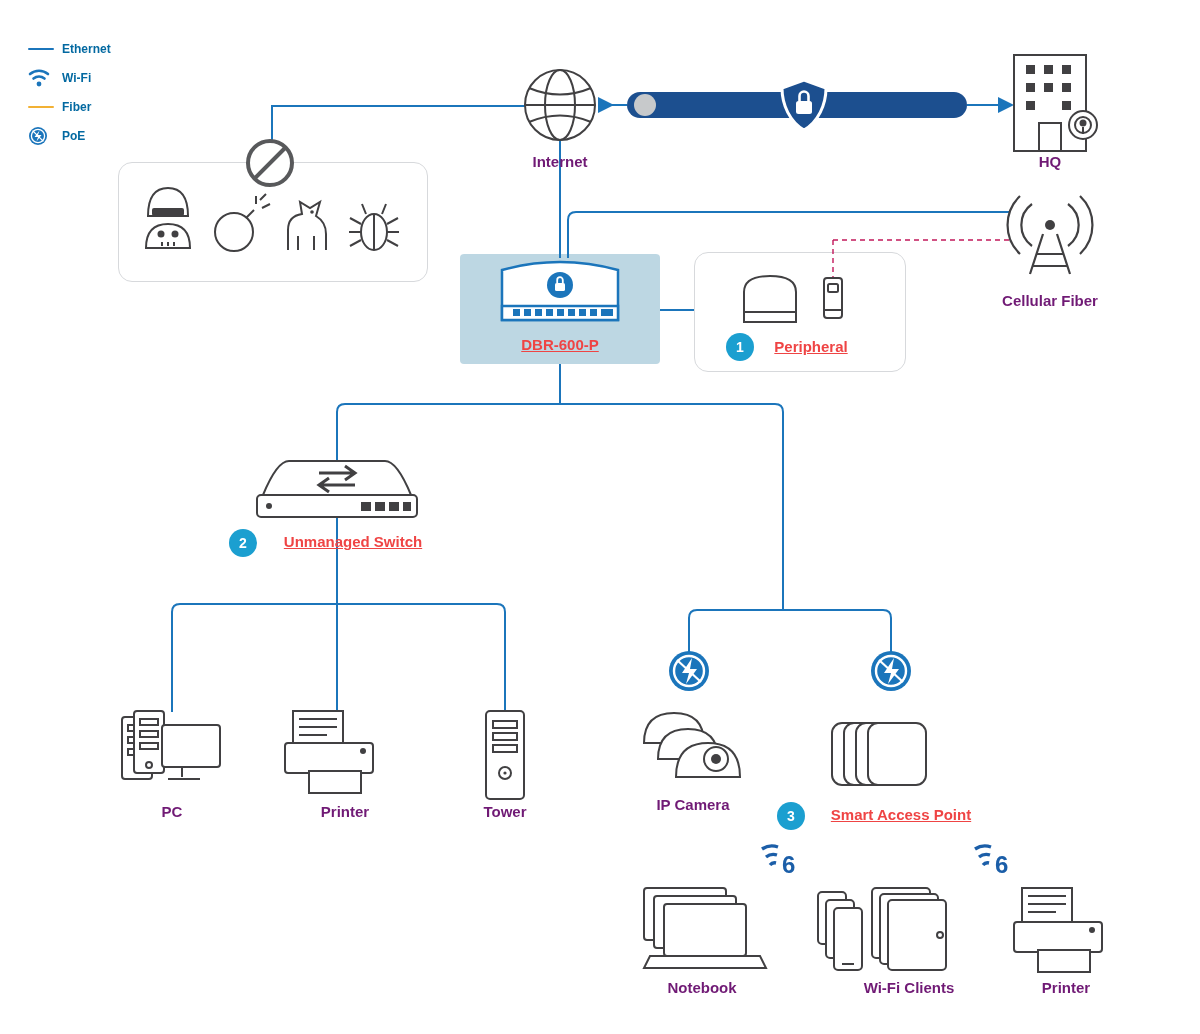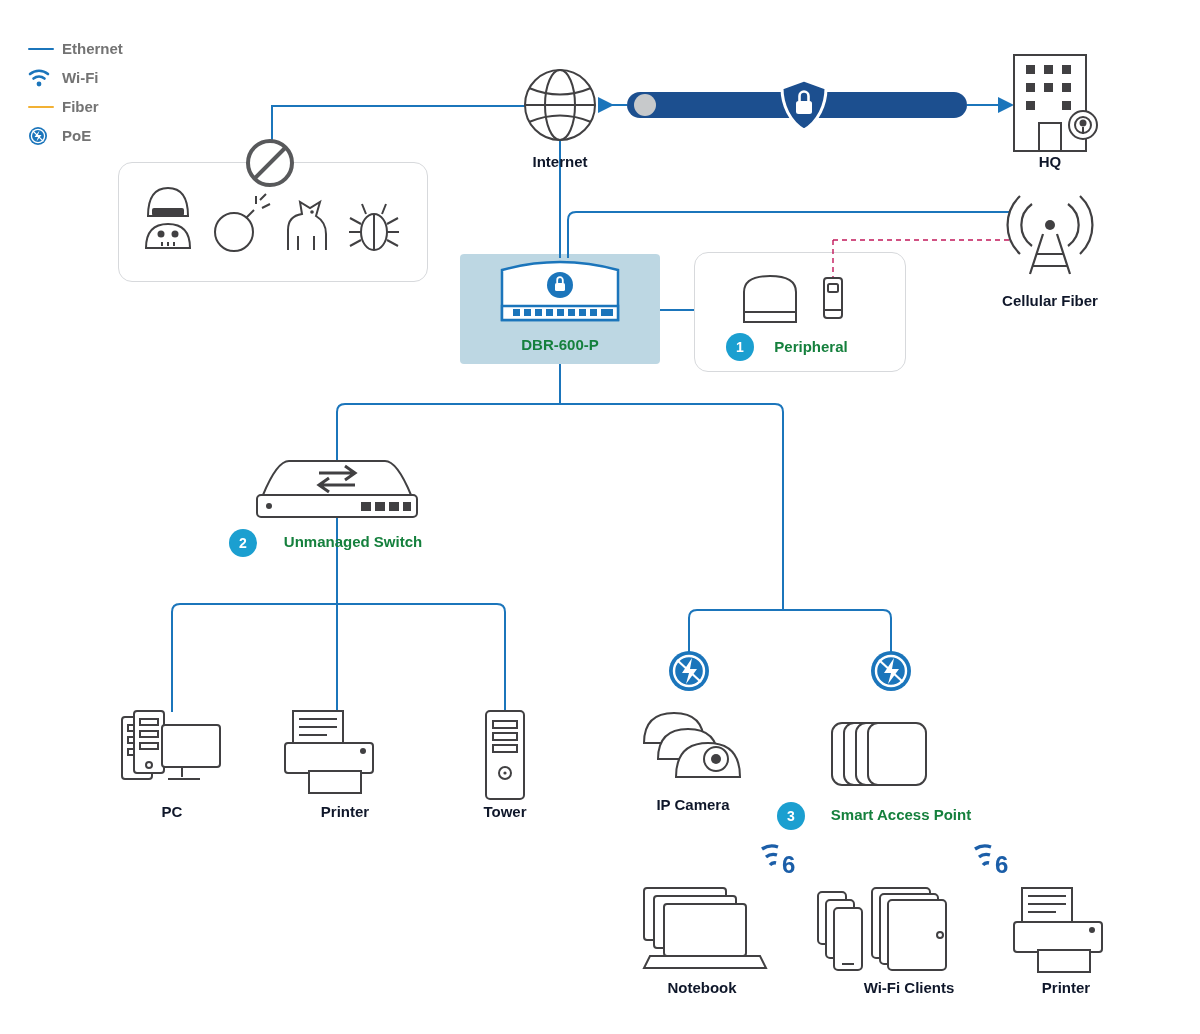--- a/index.html
+++ b/index.html
@@ -22,49 +22,50 @@
     position: absolute;
     left: 0;
     top: 0;
     width: 1200px;
     height: 1034px;
   }
   .node-label {
     position: absolute;
     font-size: 15px;
     font-weight: bold;
-    color: #0f172a;
+    color: #701a75;
     text-align: center;
     white-space: nowrap;
     transform: translateX(-50%);
   }
   .node-label.accent {
-    color: #15803d;
+    color: #ef4444;
+    text-decoration: underline;
   }
   .legend {
     position: absolute;
     left: 28px;
     top: 34px;
     width: 200px;
   }
   .legend-row {
     display: flex;
     align-items: center;
     height: 29px;
   }
   .legend-key {
     width: 34px;
     display: flex;
     align-items: center;
     justify-content: flex-start;
   }
   .legend-text {
-    font-size: 15px;
+    font-size: 12px;
     font-weight: bold;
-    color: #737373;
+    color: #0369a1;
     text-align: right;
   }
   .line-swatch {
     width: 26px;
     height: 2px;
     border-radius: 1px;
   }
   .badge {
     position: absolute;
     width: 28px;

